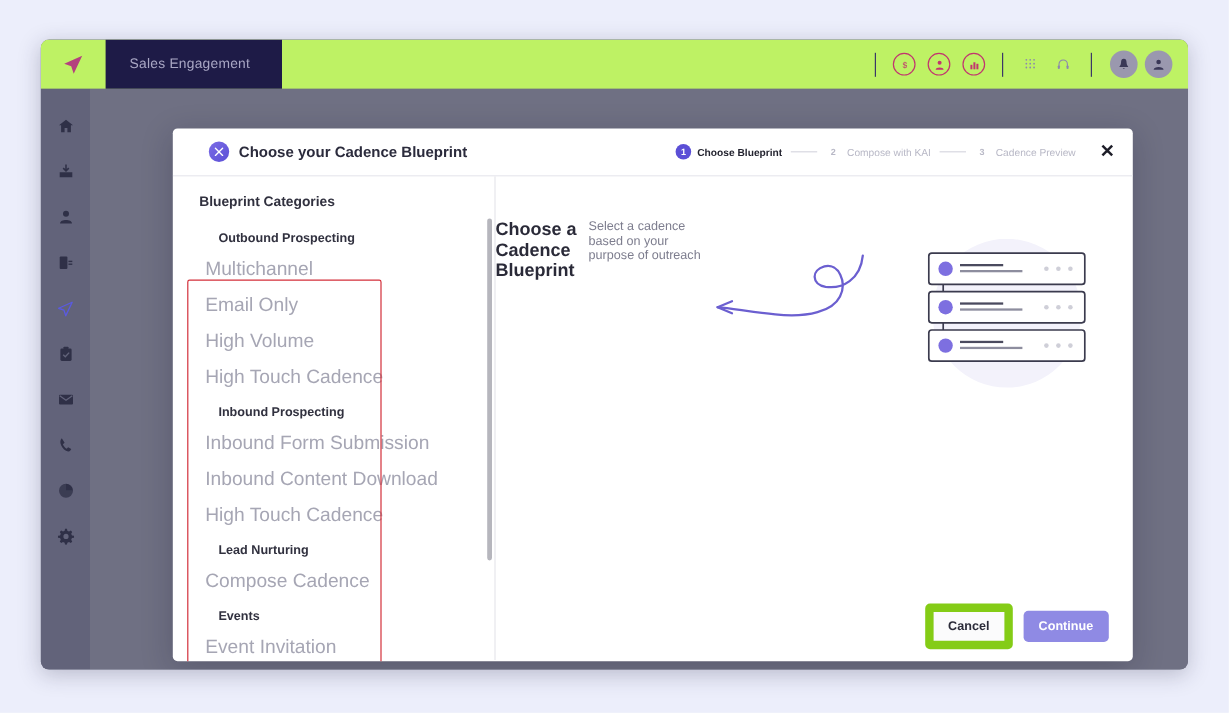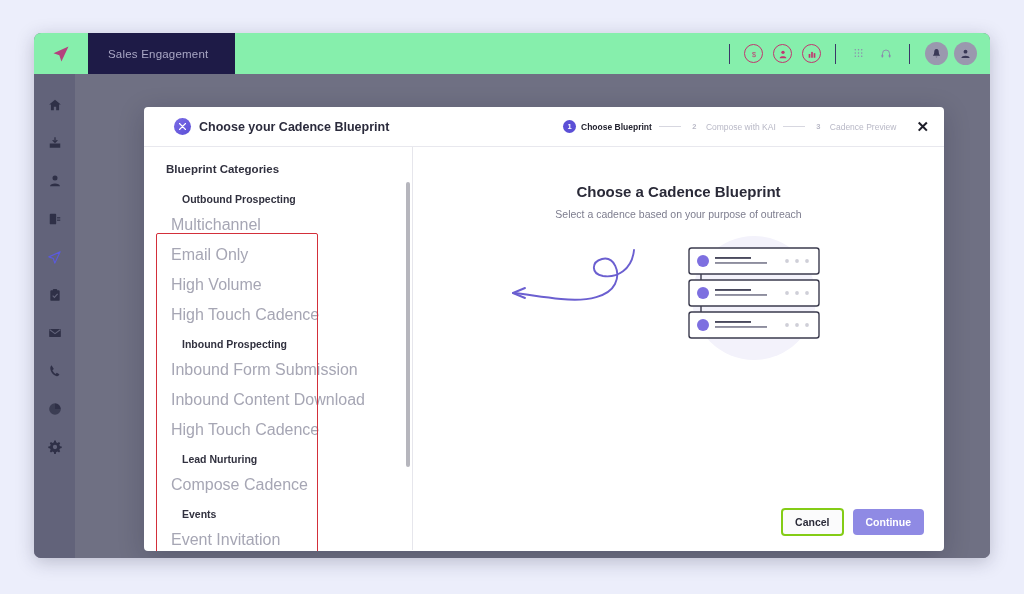--- a/index.html
+++ b/index.html
@@ -28,21 +28,21 @@
     overflow: hidden;
     box-shadow: 0 4px 18px rgba(40,40,70,0.25);
   }
 
   
   #topnav {
     position: absolute;
     left: 0; top: 0;
     width: 956px;
     height: 41px;
-    background: #86efac;
+    background: #bef264;
     display: flex;
     align-items: center;
   }
   #topnav-logo-cell {
     width: 54px;
     height: 41px;
     display: flex;
     align-items: center;
     justify-content: center;
   }
@@ -278,22 +278,22 @@
   
   #blueprint-main {
     flex: 1;
     position: relative;
     display: flex;
     flex-direction: column;
   }
   #main-center {
     flex: 1;
     display: flex;
-    flex-direction: column;
-    align-items: center;
+    flex-direction: row;
+    align-items: flex-start;
     padding-top: 36px;
   }
   #empty-title {
     font-size: 15px;
     font-weight: bold;
     color: #2a2a38;
     margin-bottom: 8px;
   }
   #empty-subtitle {
     font-size: 10.5px;
@@ -313,21 +313,21 @@
     align-items: center;
     justify-content: flex-end;
     padding-right: 20px;
     gap: 9px;
   }
   #cancel-button {
     font-size: 10.5px;
     font-weight: bold;
     color: #2c2c3a;
     background: #fbfbfc;
-    border: 2px solid #84cc16;
+    border: 7px solid #84cc16;
     border-radius: 4px;
     padding: 6px 12px;
     cursor: pointer;
     font-family: "Liberation Sans", sans-serif;
   }
   #continue-button {
     font-size: 10.5px;
     font-weight: bold;
     color: #ffffff;
     background: #8f8ae4;

